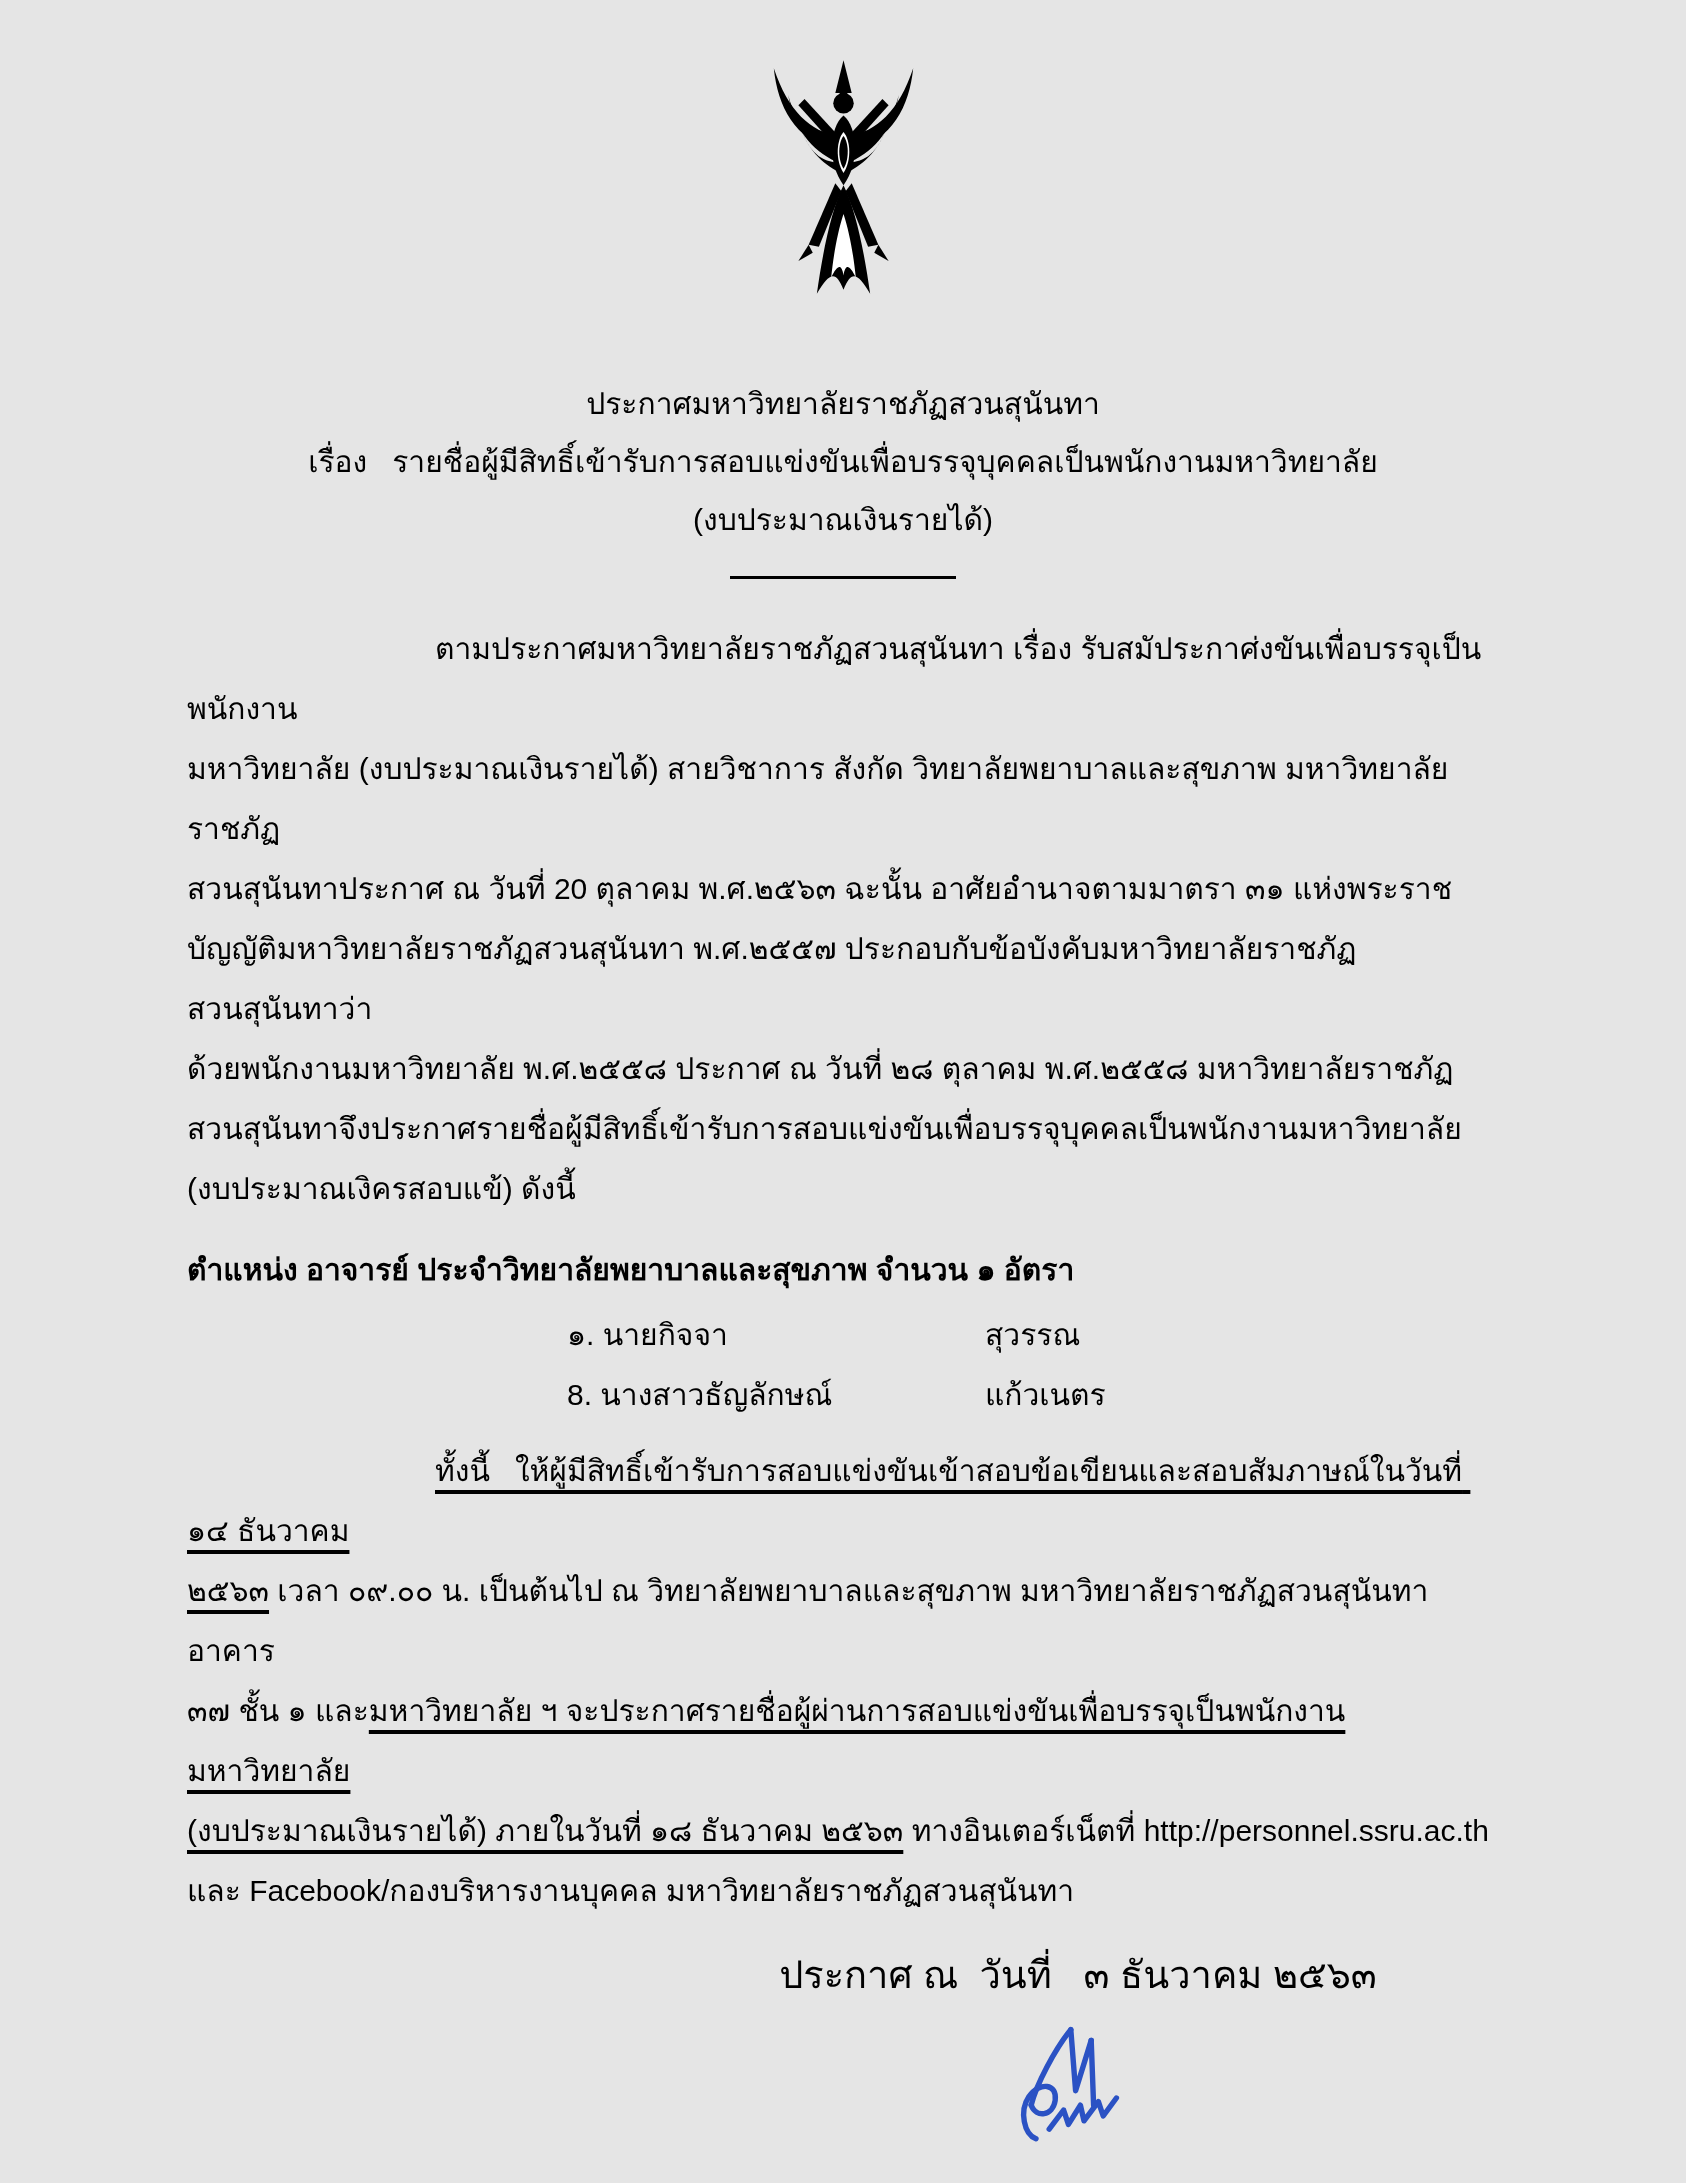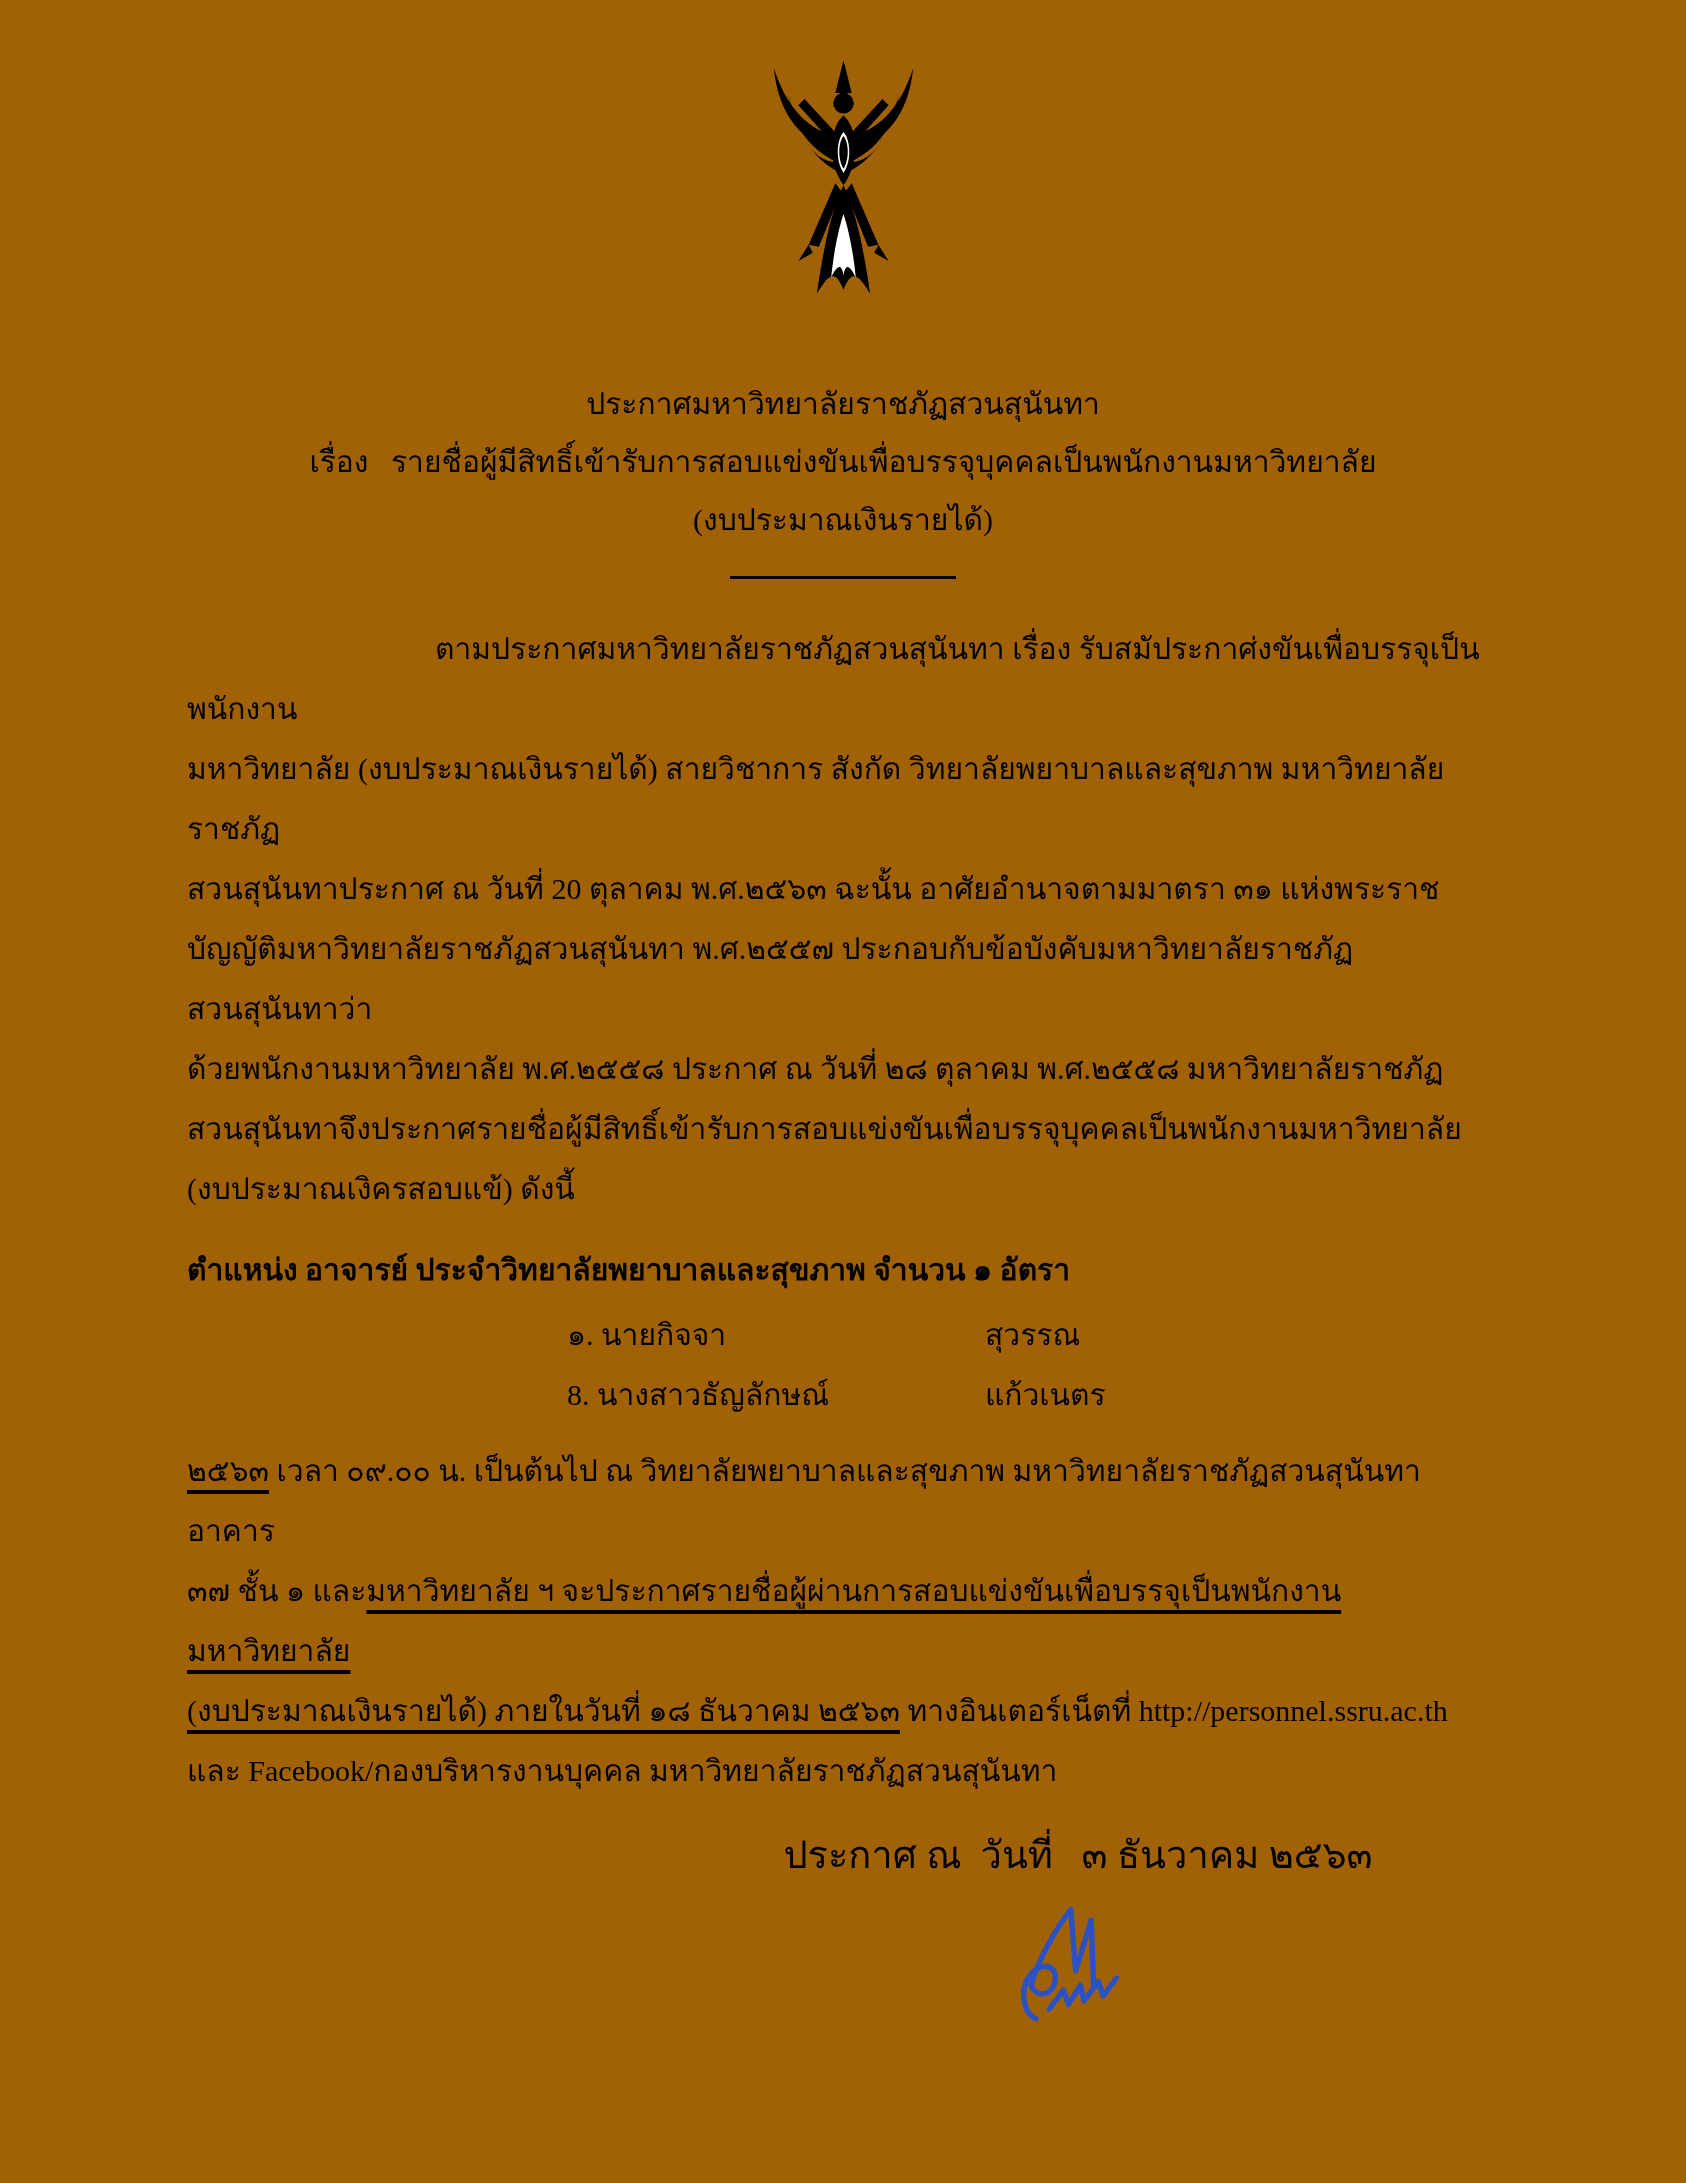--- a/index.html
+++ b/index.html
@@ -1,21 +1,21 @@
 <!DOCTYPE html>
 <html style="font-size:10.6px"><head>
 <meta charset="utf-8">
 <style>
   html,body { margin:0; padding:0; background:#ffffff; }
   .page {
     position:relative;
     width:1686px; height:2183px;
-    background:#a16207;
+    background:#e5e5e5;
     color:#000000;
-    font-family:Liberation Serif, serif;
+    font-family:Liberation Sans, sans-serif;
     overflow:hidden;
   }
   .emblem-wrap { width:100%; text-align:center; padding-top:58px; }
   .header { margin-top:34px; text-align:center; font-size:30px; }
   .hline { line-height:58px; white-space:pre-wrap; }
   .separator { width:226px; height:3.3px; background:#000; margin:26.5px auto 0 auto; }
   .content { padding:0 184px 0 187px; font-size:30px; }
   .para .line { line-height:60px; white-space:pre-wrap; }
   .para1 { margin-top:40px; }
   .indent { text-indent:248px; }
@@ -95,20 +95,21 @@
     <div class="list">
       <div class="row">
         <span class="c1">๑. นายกิจจา</span><span class="c2">สุวรรณ</span>
       </div>
       <div class="row">
         <span class="c1">8. นางสาวธัญลักษณ์</span><span class="c2">แก้วเนตร</span>
       </div>
     </div>
 
     <div class="para para2">
+      <div class="line indent"><span class="u">ทั้งนี้   ให้ผู้มีสิทธิ์เข้ารับการสอบแข่งขันเข้าสอบข้อเขียนและสอบสัมภาษณ์ในวันที่ ๑๔ ธันวาคม</span></div>
       <div class="line"><span class="u">๒๕๖๓</span><span> เวลา ๐๙.๐๐ น. เป็นต้นไป ณ วิทยาลัยพยาบาลและสุขภาพ มหาวิทยาลัยราชภัฏสวนสุนันทา อาคาร</span></div>
       <div class="line"><span>๓๗ ชั้น ๑ และ</span><span class="u">มหาวิทยาลัย ฯ จะประกาศรายชื่อผู้ผ่านการสอบแข่งขันเพื่อบรรจุเป็นพนักงานมหาวิทยาลัย</span></div>
       <div class="line"><span class="u">(งบประมาณเงินรายได้) ภายในวันที่ ๑๘ ธันวาคม ๒๕๖๓</span><span> ทางอินเตอร์เน็ตที่ http://personnel.ssru.ac.th</span></div>
       <div class="line">และ Facebook/กองบริหารงานบุคคล มหาวิทยาลัยราชภัฏสวนสุนันทา</div>
     </div>
 
     <div class="footer-block">
       <div class="date-line">ประกาศ ณ  วันที่   ๓ ธันวาคม ๒๕๖๓</div>
       <div class="signature-wrap">
         <svg width="132" height="144" viewBox="0 0 220 240">

